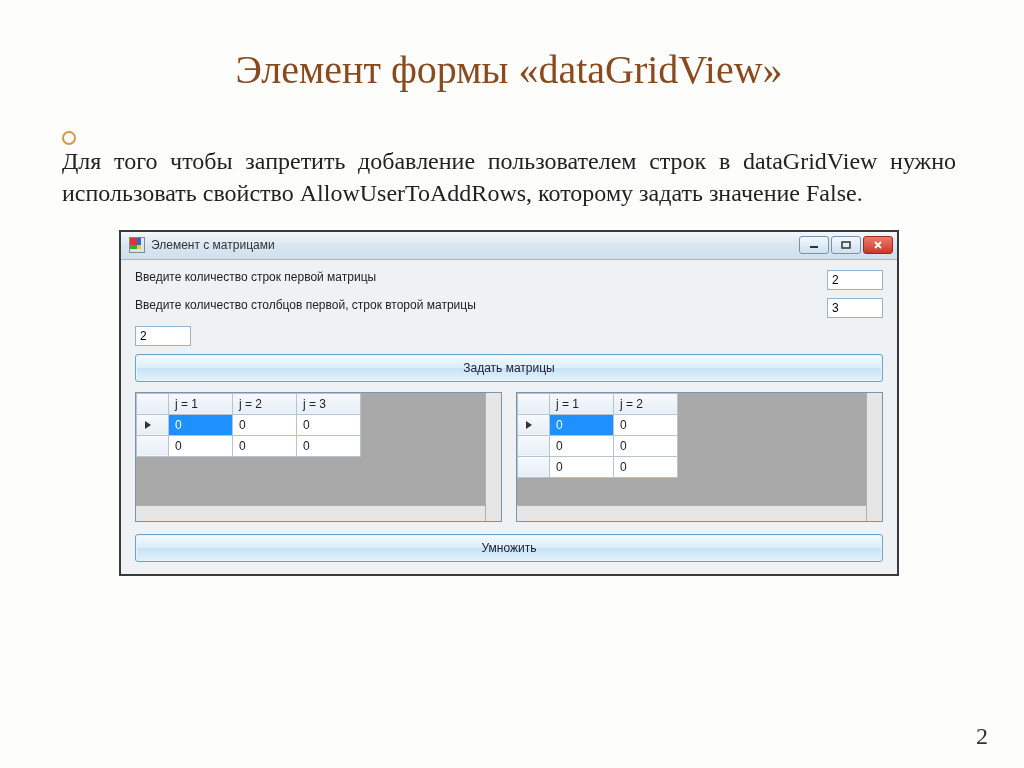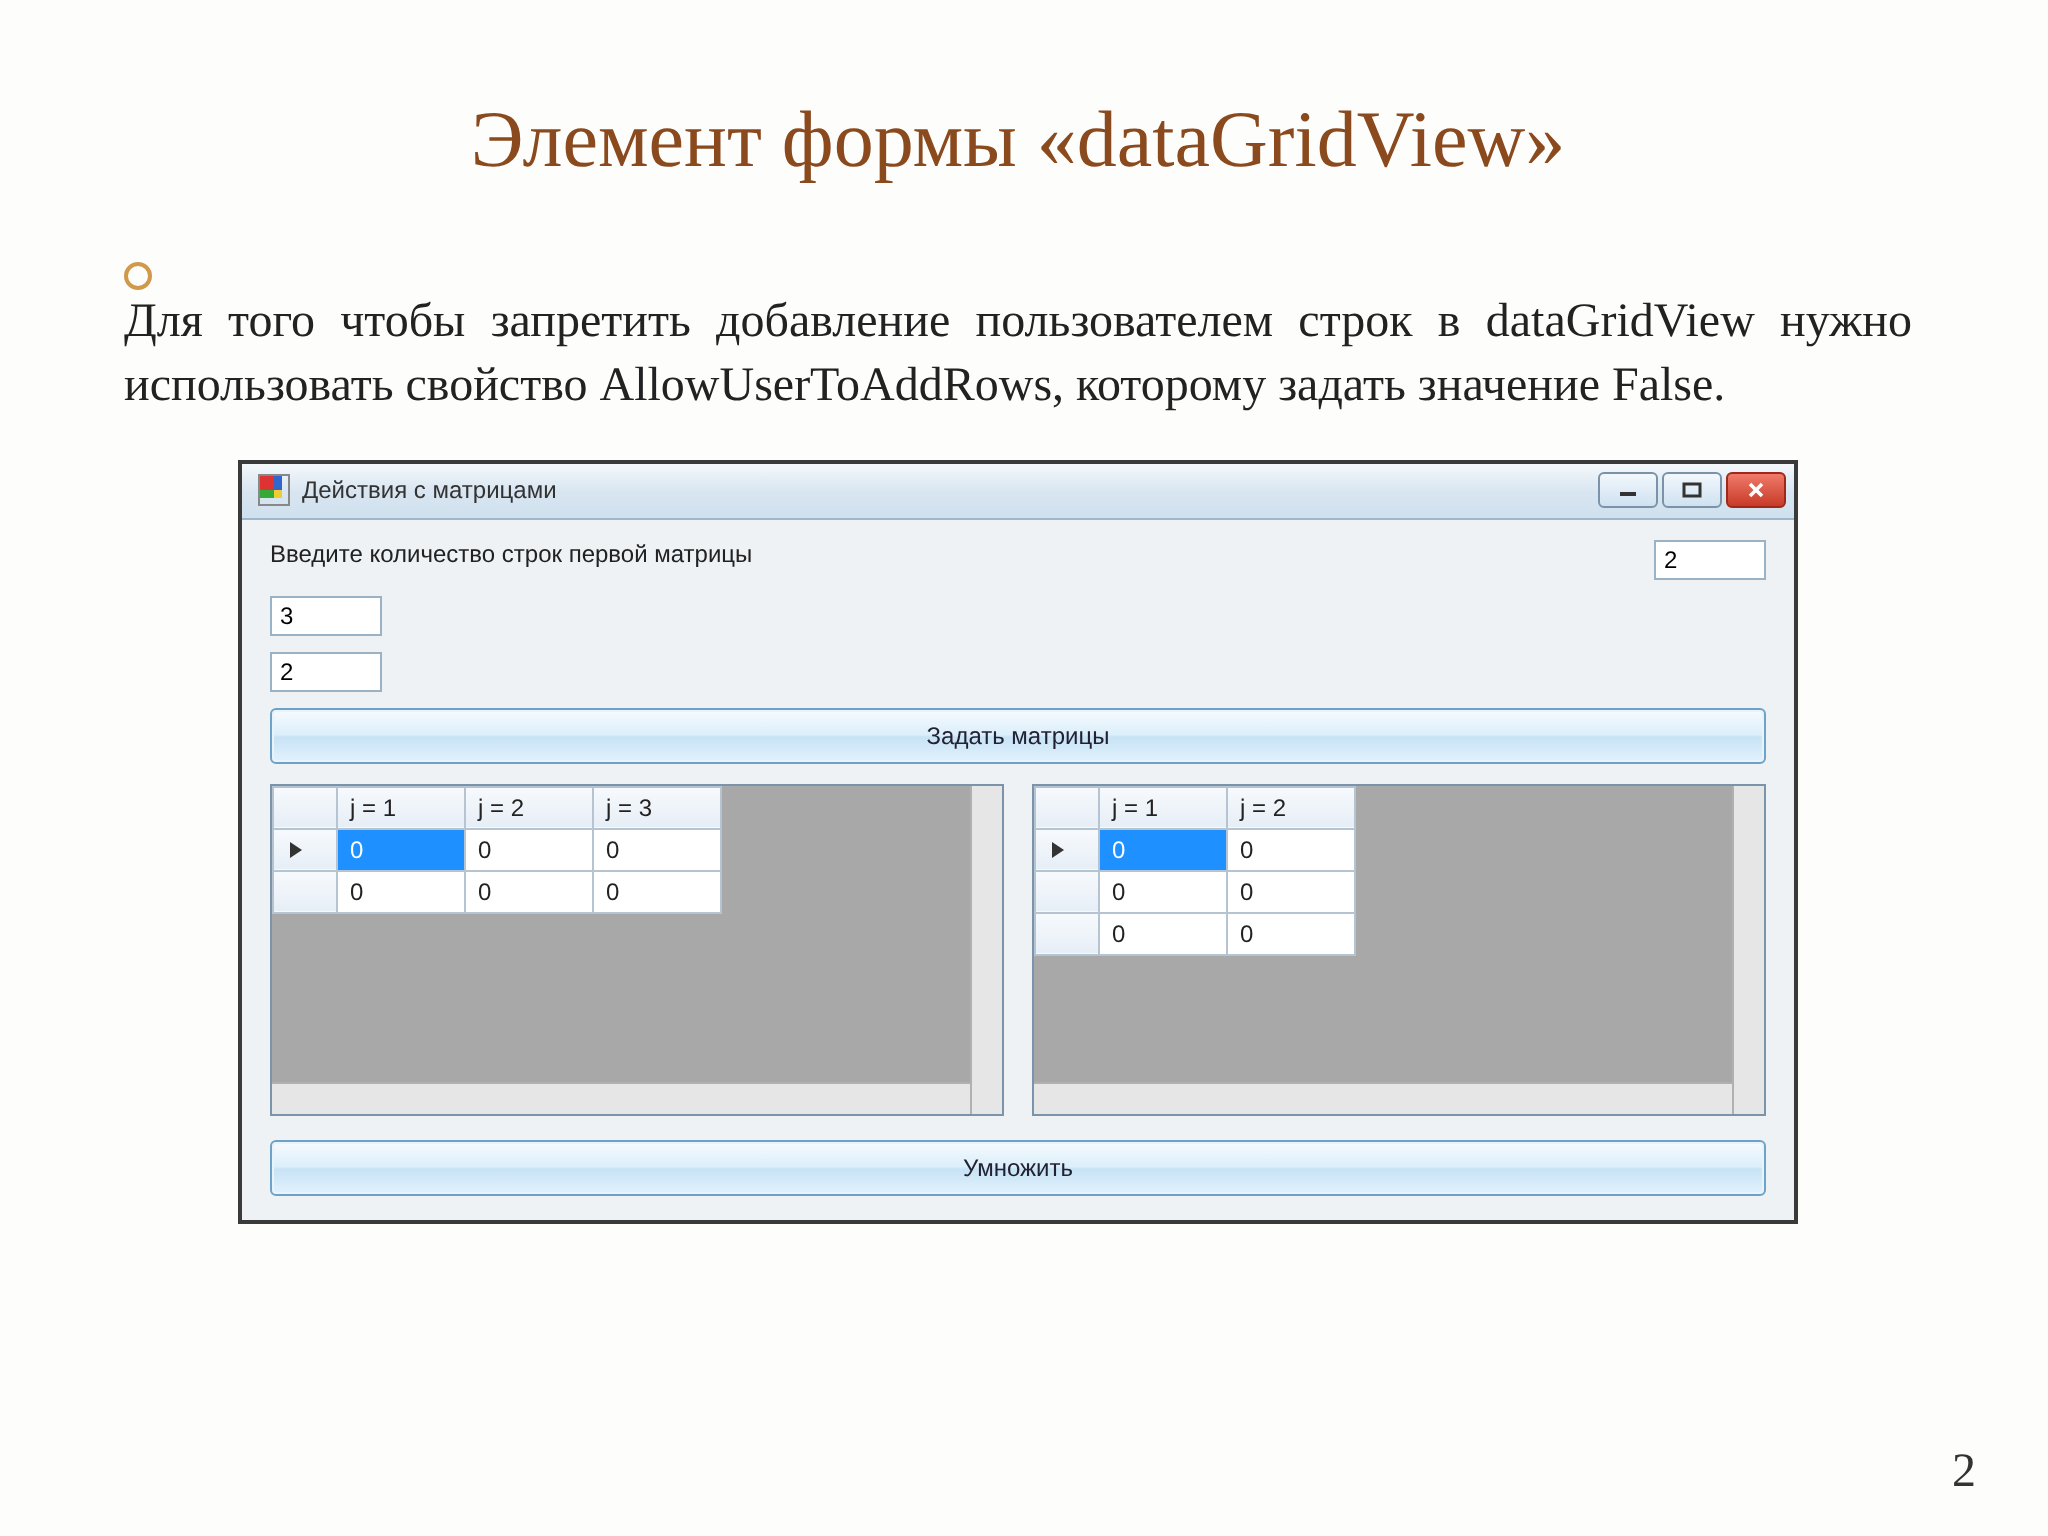--- a/index.html
+++ b/index.html
@@ -121,21 +121,21 @@
     font-size: 12px;
     margin: 6px 0 10px 0;
     box-shadow: inset 0 0 0 1px #e8f4fd;
   }
   .grids {
     display: flex;
     gap: 14px;
   }
   .dgv {
     flex: 1;
-    height: 166px;
+    height: 130px;
     border: 1px solid #7c94aa;
     background: #a8a8a8;
     position: relative;
     overflow: hidden;
   }
   .dgv-table {
     border-collapse: collapse;
     background: #fff;
     font-size: 12px;
   }
@@ -195,21 +195,21 @@
 
   <div class="bullet-row">
     <span class="bullet-dot"></span>
     <div class="bullet-text">Для того чтобы запретить добавление пользователем строк в dataGridView нужно использовать свойство AllowUserToAddRows, которому задать значение False.</div>
   </div>
 
   <div class="screenshot-wrap">
     <div class="win">
       <div class="titlebar">
         <span class="app-icon"></span>
-        <span class="titlebar-text">Действия с матрицами</span>
+        <span class="titlebar-text">Элемент с матрицами</span>
         <div class="win-btns">
           <div class="win-btn">
             <svg width="10" height="8">
                 <line x1="1" y1="6" x2="9" y2="6" stroke="#333" stroke-width="2"></line>
               </svg>
           </div>
           <div class="win-btn">
             <svg width="10" height="8">
                 <rect x="1" y="1" width="8" height="6" fill="none" stroke="#333" stroke-width="1.5"></rect>
               </svg>
@@ -222,20 +222,21 @@
           </div>
         </div>
       </div>
 
       <div class="client">
         <div class="form-row">
           <label>Введите количество строк первой матрицы</label>
           <input value="2" style="">
         </div>
         <div class="form-row">
+          <label>Введите количество столбцов первой, строк второй матрицы</label>
           <input value="3" style="">
         </div>
         <div class="form-row">
           <input value="2" style="">
         </div>
 
         <button class="long-btn">Задать матрицы</button>
 
         <div class="grids">
           <div class="dgv">

